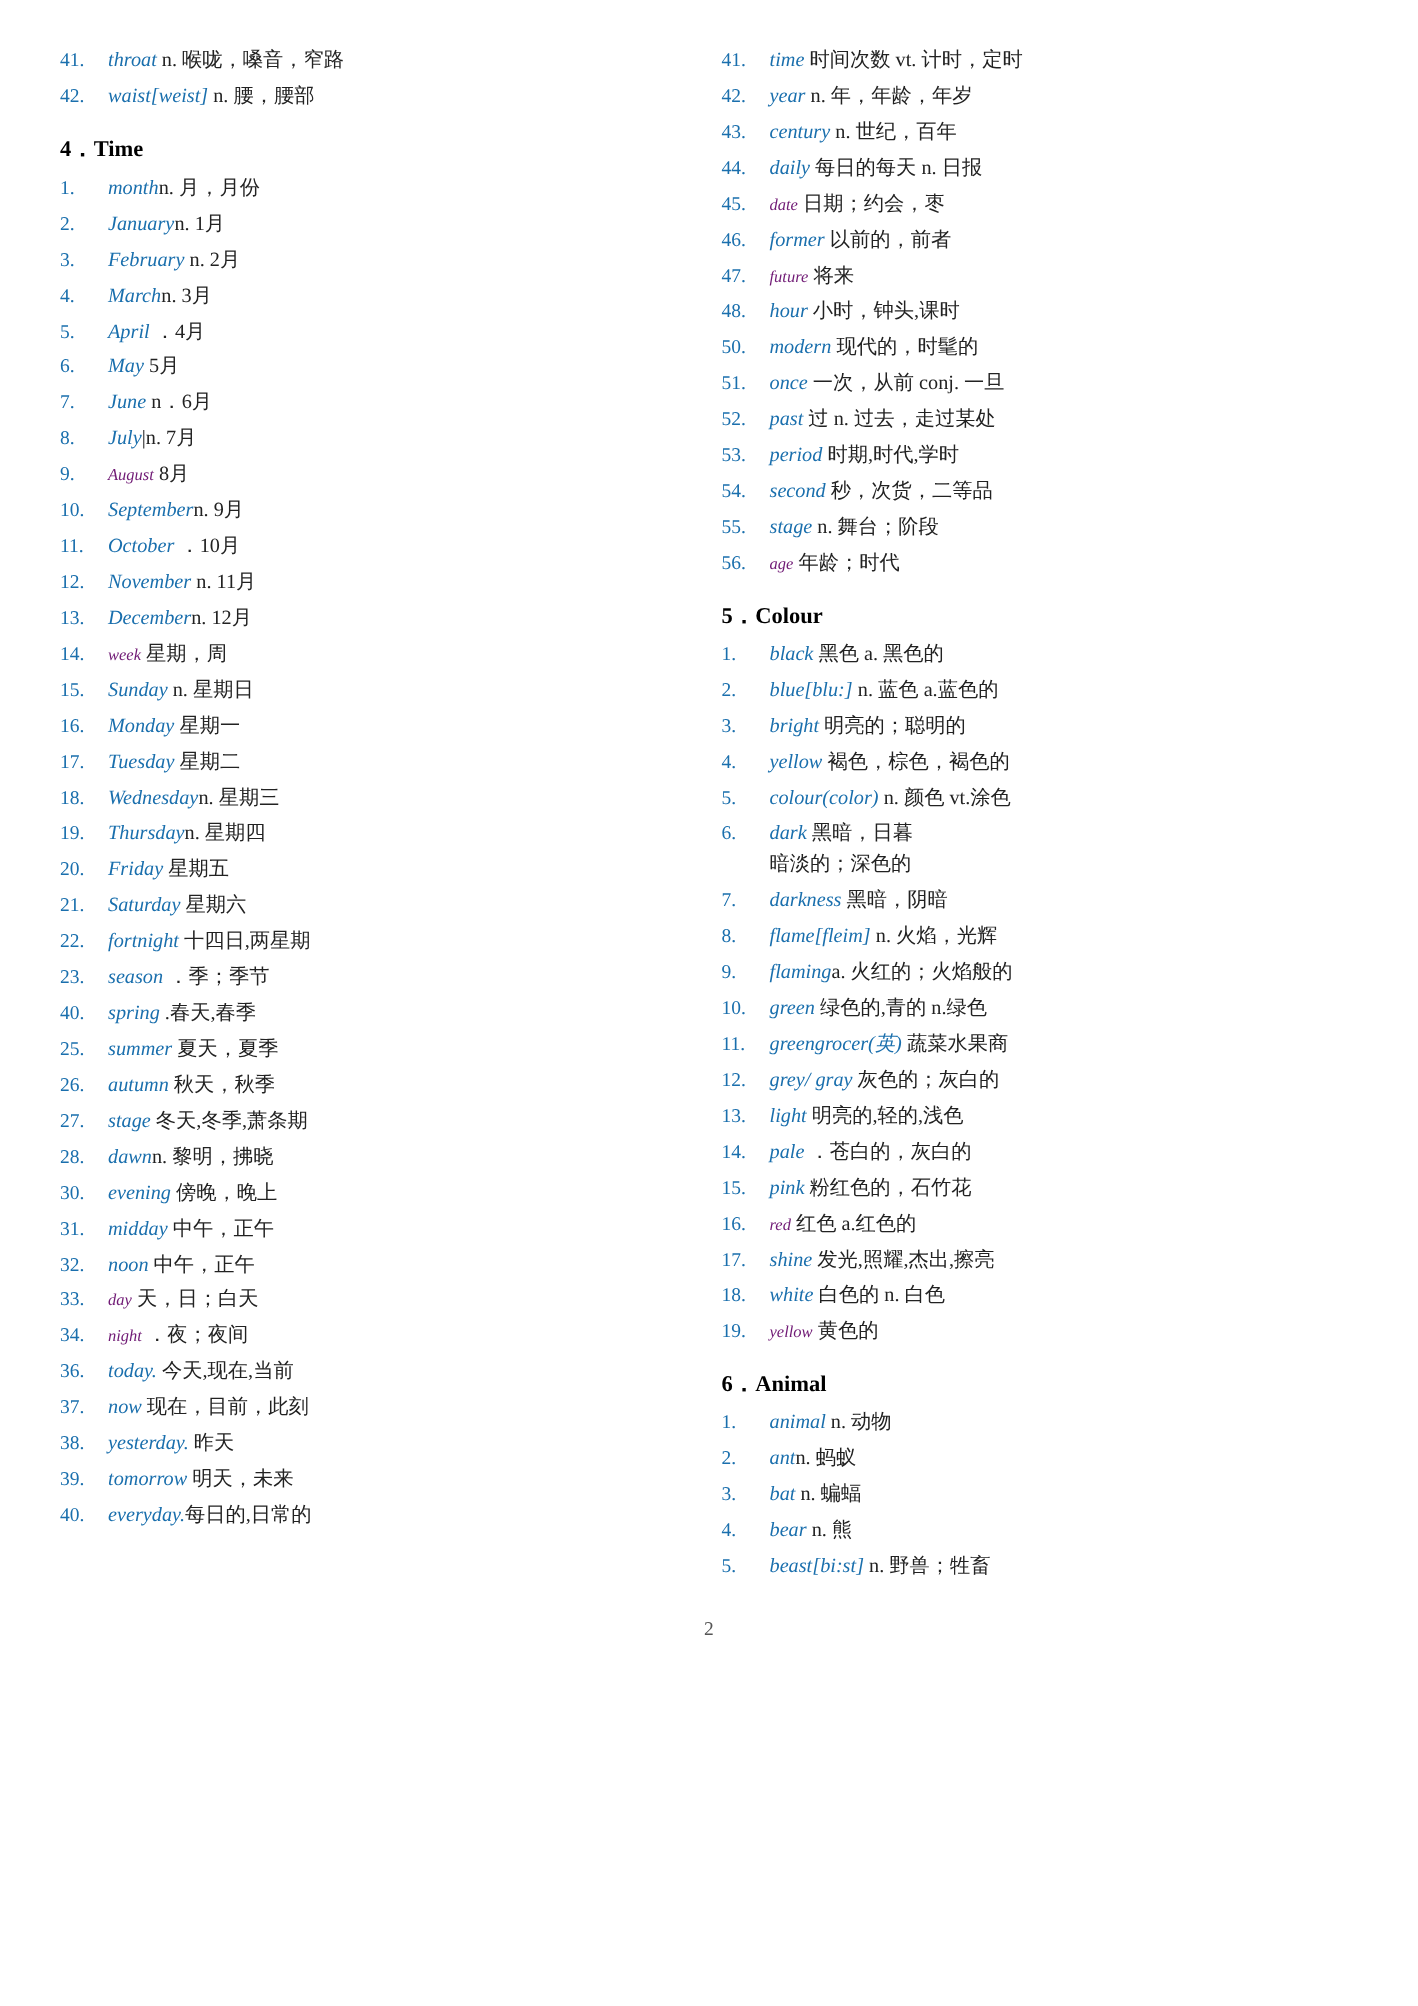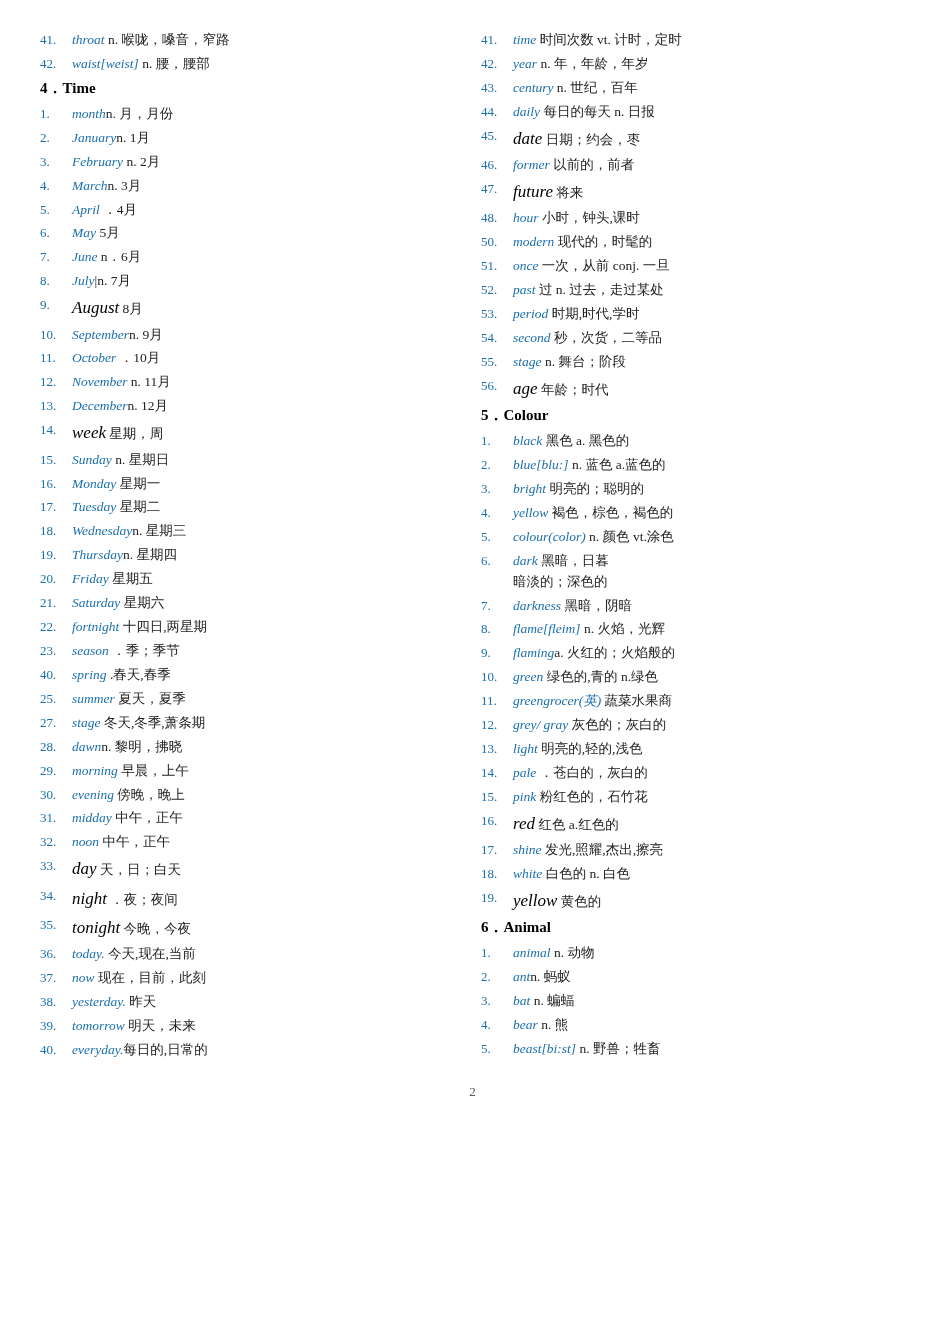--- a/index.html
+++ b/index.html
@@ -41,29 +41,29 @@
     }
     .entry-content {
       flex: 1;
       font-size: 13.5px;
     }
     .entry-content .en {
       color: #1a6fad;
       font-style: italic;
     }
     .entry-content .en-dark {
-      color: #000000;
-      font-size: 17px;
+      color: #701a75;
+      font-size: 11px;
       font-style: italic;
     }
     .entry-content .cn {
       color: #222;
     }
     .section-gap {
-      margin-top: 4px;
+      margin-top: 15px;
     }
     .page-num {
       text-align: center;
       margin-top: 20px;
       color: #555;
       font-size: 13px;
     }
   </style>
 </head>
 <body>
@@ -189,54 +189,50 @@
         </div>
       <div class="entry">
           <span class="entry-num">40.</span>
           <span class="entry-content"><span class="en">spring</span><span class="cn"> .春天,春季</span></span>
         </div>
       <div class="entry">
           <span class="entry-num">25.</span>
           <span class="entry-content"><span class="en">summer</span><span class="cn"> 夏天，夏季</span></span>
         </div>
       <div class="entry">
+          <span class="entry-num">26.</span>
+          <span class="entry-content"><span class="en">autumn</span><span class="cn"> 秋天，秋季</span></span>
+        </div>
+      <div class="entry">
           <span class="entry-num">27.</span>
           <span class="entry-content"><span class="en">stage</span><span class="cn"> 冬天,冬季,萧条期</span></span>
         </div>
       <div class="entry">
           <span class="entry-num">28.</span>
           <span class="entry-content"><span class="en">dawn</span><span>n.</span><span class="cn"> 黎明，拂晓</span></span>
         </div>
       <div class="entry">
-          <span class="entry-num">29.</span>
-          <span class="entry-content"><span class="en">morning</span><span class="cn"> 早晨，上午</span></span>
-        </div>
-      <div class="entry">
           <span class="entry-num">30.</span>
           <span class="entry-content"><span class="en">evening</span><span class="cn"> 傍晚，晚上</span></span>
         </div>
       <div class="entry">
           <span class="entry-num">31.</span>
           <span class="entry-content"><span class="en">midday</span><span class="cn"> 中午，正午</span></span>
         </div>
       <div class="entry">
           <span class="entry-num">32.</span>
           <span class="entry-content"><span class="en">noon</span><span class="cn"> 中午，正午</span></span>
         </div>
       <div class="entry">
           <span class="entry-num">33.</span>
           <span class="entry-content"><span class="en en-dark">day</span><span class="cn"> 天，日；白天</span></span>
         </div>
       <div class="entry">
           <span class="entry-num">34.</span>
           <span class="entry-content"><span class="en en-dark">night</span><span class="cn"> ．夜；夜间</span></span>
-        </div>
-      <div class="entry">
-          <span class="entry-num">35.</span>
-          <span class="entry-content"><span class="en en-dark">tonight</span><span class="cn"> 今晚，今夜</span></span>
         </div>
       <div class="entry">
           <span class="entry-num">36.</span>
           <span class="entry-content"><span class="en">today.</span><span class="cn"> 今天,现在,当前</span></span>
         </div>
       <div class="entry">
           <span class="entry-num">37.</span>
           <span class="entry-content"><span class="en">now</span><span class="cn"> 现在，目前，此刻</span></span>
         </div>
       <div class="entry">

